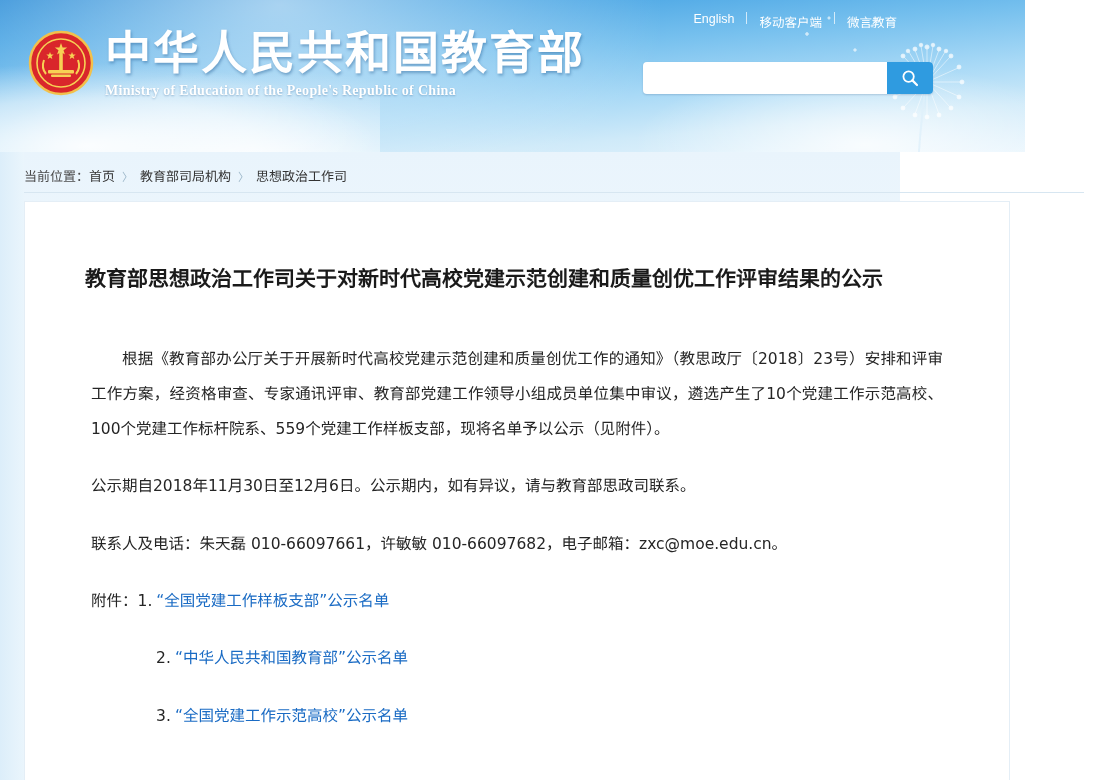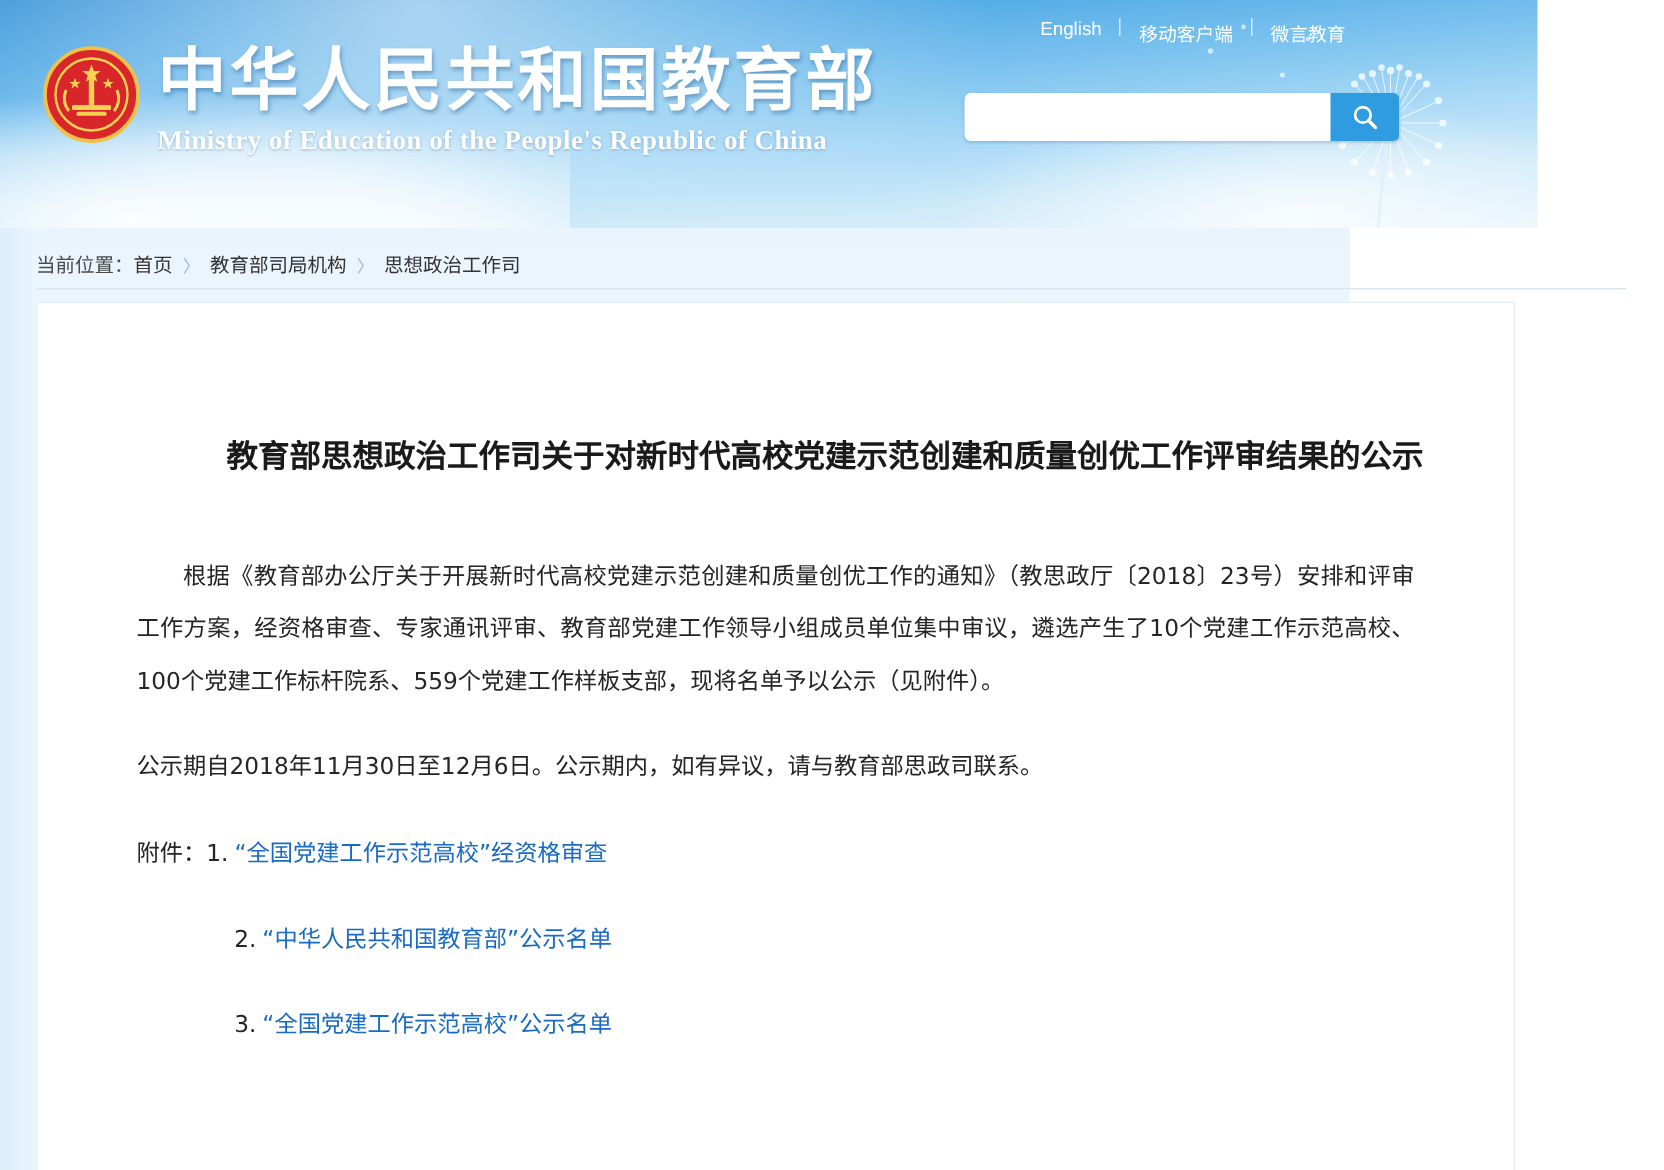--- a/index.html
+++ b/index.html
@@ -69,21 +69,21 @@
     font-weight: bold;
     color: #ffffff;
     letter-spacing: 2px;
     text-shadow: 1px 2px 3px rgba(0,60,120,0.35);
     line-height: 1.1;
     white-space: nowrap;
   }
   .site-title .en {
     margin-top: 4px;
     font-family: "Liberation Serif", "DejaVu Serif", serif;
-    font-size: 18px;
+    font-size: 14px;
     font-weight: bold;
     color: #ffffff;
     letter-spacing: 0.3px;
     text-shadow: 0 1px 2px rgba(0,60,120,0.3);
     white-space: nowrap;
   }
 
   .top-links {
     position: absolute;
     right: 116px; top: 12px;
@@ -183,22 +183,22 @@
     position: absolute;
     left: 24px; top: 49px;
     width: 986px;
     height: 579px;
     background: #ffffff;
     border: 1px solid #e4eef6;
     border-bottom: none;
   }
 
   .article-title {
-    margin: 87px 60px 0 60px;
-    text-align: right;
+    margin: 62px 60px 0 60px;
+    text-align: left;
     font-family: "DejaVu Sans", "Liberation Sans", sans-serif;
     font-size: 21px;
     font-weight: bold;
     color: #1a1a1a;
     line-height: 1.5;
   }
 
   .article-body {
     margin: 46px 66px 0 66px;
     font-family: "DejaVu Sans", "Liberation Sans", sans-serif;
@@ -337,23 +337,24 @@
     <a href="#">思想政治工作司</a>
   </div>
   <div class="breadcrumb-rule"></div>
 
   <div class="content-card">
     <h1 class="article-title">教育部思想政治工作司关于对新时代高校党建示范创建和质量创优工作评审结果的公示</h1>
 
     <div class="article-body">
       <p class="indent">根据《教育部办公厅关于开展新时代高校党建示范创建和质量创优工作的通知》（教思政厅〔2018〕23号）安排和评审工作方案，经资格审查、专家通讯评审、教育部党建工作领导小组成员单位集中审议，遴选产生了10个党建工作示范高校、100个党建工作标杆院系、559个党建工作样板支部，现将名单予以公示（见附件）。</p>
       <p>公示期自2018年11月30日至12月6日。公示期内，如有异议，请与教育部思政司联系。</p>
+      <p>联系人及电话：朱天磊 010-66097661，许敏敏 010-66097682，电子邮箱：zxc@moe.edu.cn。</p>
 
       <p class="attach-line">
-        <span>附件：</span><span class="num">1.</span><a class="attach-link" href="#">“全国党建工作示范高校”经资格审查</a>
+        <span>附件：</span><span class="num">1.</span><a class="attach-link" href="#">“全国党建工作样板支部”公示名单</a>
       </p>
       <p class="attach-line sub">
         <span class="num">2.</span><a class="attach-link" href="#">“中华人民共和国教育部”公示名单</a>
       </p>
       <p class="attach-line sub">
         <span class="num">3.</span><a class="attach-link" href="#">“全国党建工作示范高校”公示名单</a>
       </p>
     </div>
   </div>
 </div>

